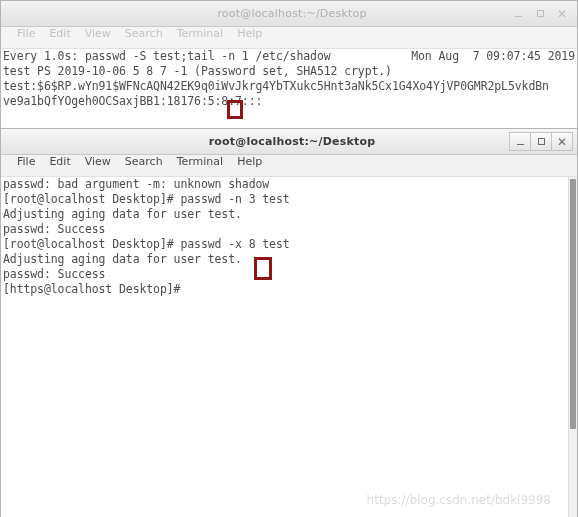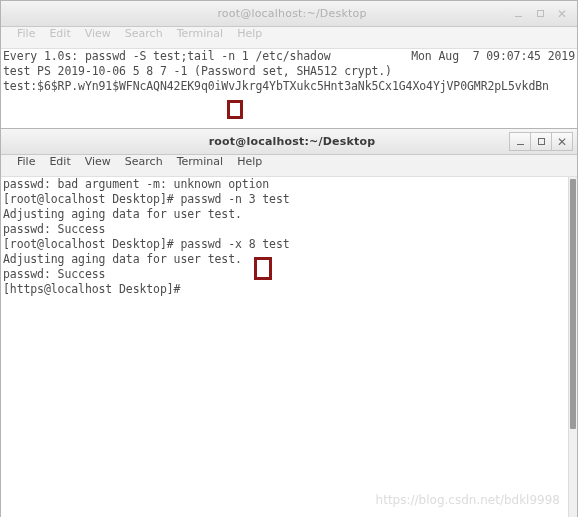--- a/index.html
+++ b/index.html
@@ -140,21 +140,21 @@
     position: absolute;
     border: 3px solid #8c1616;
     box-sizing: border-box;
     background: transparent;
     pointer-events: none;
   }
 
   
   .watermark {
     position: absolute;
-    right: 17px;
+    right: 26px;
     bottom: 10px;
     font-size: 12px;
     color: #dcdcdc;
     font-family: "DejaVu Sans", sans-serif;
     white-space: nowrap;
   }
 
   
   #window-watch {
     left: 0px;
@@ -202,20 +202,21 @@
   </div>
 
   <div class="term-body">
     <div class="term-line split">
       <span>Every 1.0s: passwd -S test;tail -n 1 /etc/shadow</span>
       <span>Mon Aug  7 09:07:45 2019</span>
     </div>
     <div class="term-line blank"></div>
     <div class="term-line">test PS 2019-10-06 5 8 7 -1 (Password set, SHA512 crypt.)</div>
     <div class="term-line">test:$6$RP.wYn91$WFNcAQN42EK9q0iWvJkrg4YbTXukc5Hnt3aNk5Cx1G4Xo4YjVP0GMR2pL5vkdBn</div>
+    <div class="term-line">ve9a1bQfYOgeh0OCSaxjBB1:18176:5:8:7:::</div>
   </div>
 </div>
 
 <div class="hl-box" id="hl-1" style="left:227px; top:100px; width:16px; height:19px;"></div>
 
 <div class="window" id="window-shell">
 
   <div class="titlebar active">
     <span class="title-text">root@localhost:~/Desktop</span>
     <div class="win-buttons">
@@ -234,21 +235,21 @@
   <div class="menubar active">
     <span class="menu-item">File</span>
     <span class="menu-item">Edit</span>
     <span class="menu-item">View</span>
     <span class="menu-item">Search</span>
     <span class="menu-item">Terminal</span>
     <span class="menu-item">Help</span>
   </div>
 
   <div class="term-body">
-    <div class="term-line">passwd: bad argument -m: unknown option</div>
+    <div class="term-line">passwd: bad argument -m: unknown shadow</div>
     <div class="term-line">[root@localhost Desktop]# passwd -n 3 test</div>
     <div class="term-line">Adjusting aging data for user test.</div>
     <div class="term-line">passwd: Success</div>
     <div class="term-line">[root@localhost Desktop]# passwd -x 8 test</div>
     <div class="term-line">Adjusting aging data for user test.</div>
     <div class="term-line">passwd: Success</div>
     <div class="term-line">[https@localhost Desktop]#</div>
 
     <div class="scrollbar">
       <div class="scroll-thumb" style="top:2px; height:250px;"></div>

